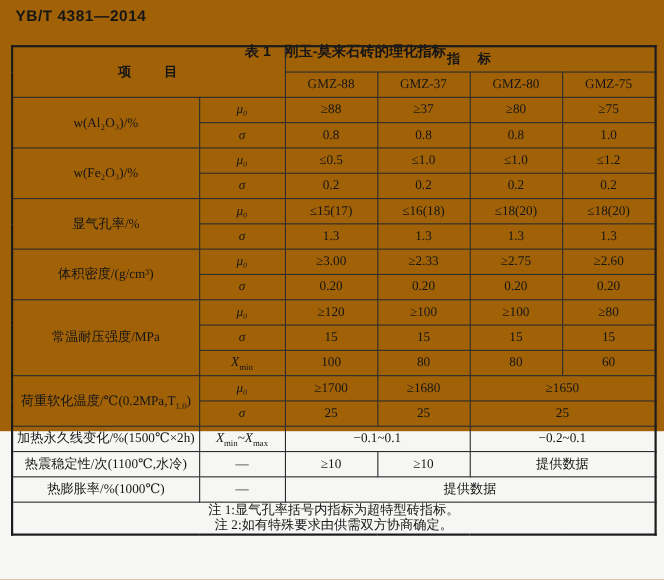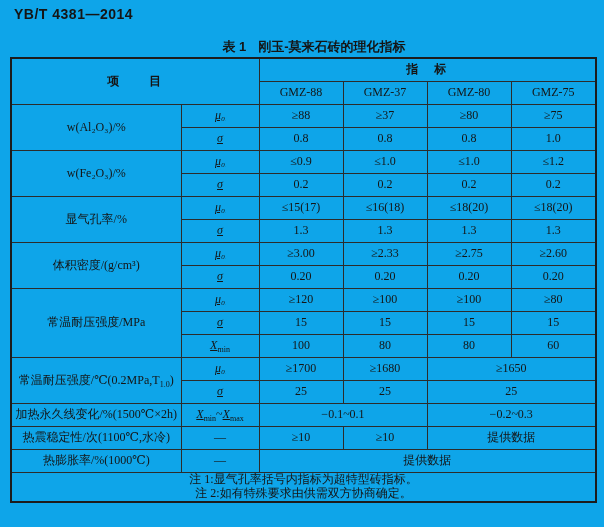--- a/index.html
+++ b/index.html
@@ -1,48 +1,48 @@
 <!DOCTYPE html>
 <html><head>
 <meta charset="utf-8">
 <style>
   html,body{margin:0;padding:0;}
   body{
     width:604px;height:527px;background:#f6f6f4;overflow:hidden;
     font-family:"Liberation Serif","DejaVu Serif",serif;color:#151515;
     -webkit-font-smoothing:antialiased;
   }
-  .page{position:relative;width:604px;height:527px;background:#0ea5e9;}
+  .page{position:relative;width:604px;height:392px;background:#a16207;}
   .doc-code{
     position:absolute;left:14px;top:6px;
     font-weight:bold;font-size:14px;letter-spacing:0.5px;
     font-family:"Liberation Sans","DejaVu Sans",sans-serif;
   }
   .caption{
     position:absolute;top:38px;left:12px;width:100%;
     text-align:center;font-weight:bold;font-size:13px;
     font-family:"Liberation Sans","DejaVu Sans",sans-serif;
   }
   .caption .cap-num{margin-right:12px;}
   table.spec{
-    position:absolute;left:10px;top:57px;width:585px;
+    position:absolute;left:10px;top:41px;width:585px;
     border-collapse:collapse;table-layout:fixed;
     border:2px solid #1c1c1c;
   }
   table.spec td{
     border:1px solid #2c2c2c;
     text-align:center;vertical-align:middle;
     font-size:12px;height:22px;padding:0 2px;
     line-height:1.15;
   }
   td.h1{height:26px;font-weight:bold;font-size:13px;letter-spacing:2px;}
   td.h2{height:20px;font-size:12px;}
   td.item{font-size:12px;}
   td.stat{font-size:12px;}
-  .it{font-style:italic;text-decoration:underline;}
+  .it{font-style:italic;}
   sub{font-size:8px;line-height:0;}
   td.notes{
     text-align:left;height:auto;padding:6px 10px 8px 16px;
     font-size:12px;line-height:1.85;margin-left:16px;
   }
 </style>
 </head>
 <body>
 
 <div class="page">
@@ -87,21 +87,21 @@
       <td class="stat it">σ</td>
       <td>0.8</td>
       <td>0.8</td>
       <td>0.8</td>
       <td>1.0</td>
     </tr>
 
     <tr>
       <td class="item" rowspan="2">w(Fe₂O₃)/%</td>
       <td class="stat it">μ₀</td>
-      <td>≤0.9</td>
+      <td>≤0.5</td>
       <td>≤1.0</td>
       <td>≤1.0</td>
       <td>≤1.2</td>
     </tr>
     <tr>
       <td class="stat it">σ</td>
       <td>0.2</td>
       <td>0.2</td>
       <td>0.2</td>
       <td>0.2</td>
@@ -156,38 +156,38 @@
     </tr>
     <tr>
       <td class="stat"><span class="it">X</span><sub>min</sub></td>
       <td>100</td>
       <td>80</td>
       <td>80</td>
       <td>60</td>
     </tr>
 
     <tr>
-      <td class="item" rowspan="2"><span>常温耐压强度/℃(0.2MPa,T</span><sub>1.0</sub><span>)</span></td>
+      <td class="item" rowspan="2"><span>荷重软化温度/℃(0.2MPa,T</span><sub>1.0</sub><span>)</span></td>
       <td class="stat it">μ₀</td>
       <td>≥1700</td>
       <td>≥1680</td>
       <td colspan="2">≥1650</td>
     </tr>
     <tr>
       <td class="stat it">σ</td>
       <td>25</td>
       <td>25</td>
       <td colspan="2">25</td>
     </tr>
 
     <tr>
       <td class="item">加热永久线变化/%(1500℃×2h)</td>
       <td class="stat"><span class="it">X</span><sub>min</sub><span>~</span><span class="it">X</span><sub>max</sub></td>
       <td colspan="2">−0.1~0.1</td>
-      <td colspan="2">−0.2~0.3</td>
+      <td colspan="2">−0.2~0.1</td>
     </tr>
 
     <tr>
       <td class="item">热震稳定性/次(1100℃,水冷)</td>
       <td class="stat">—</td>
       <td>≥10</td>
       <td>≥10</td>
       <td colspan="2">提供数据</td>
     </tr>
 

